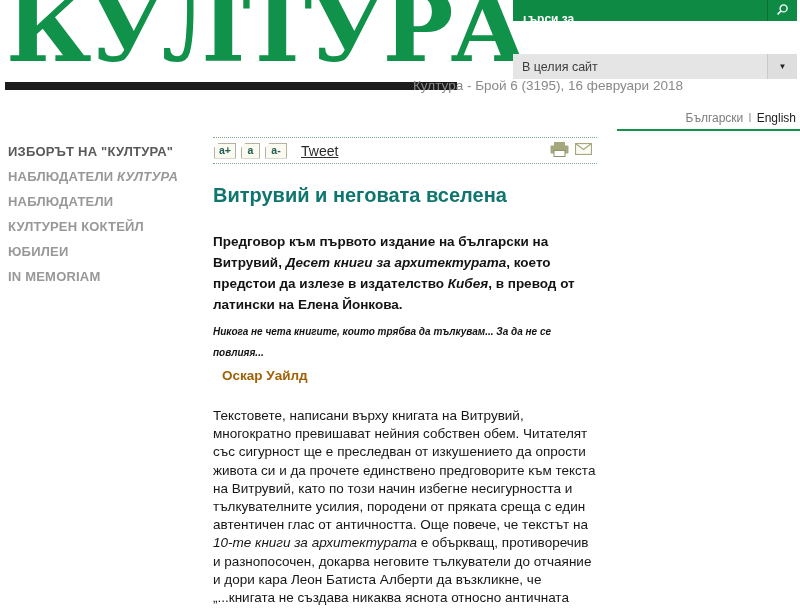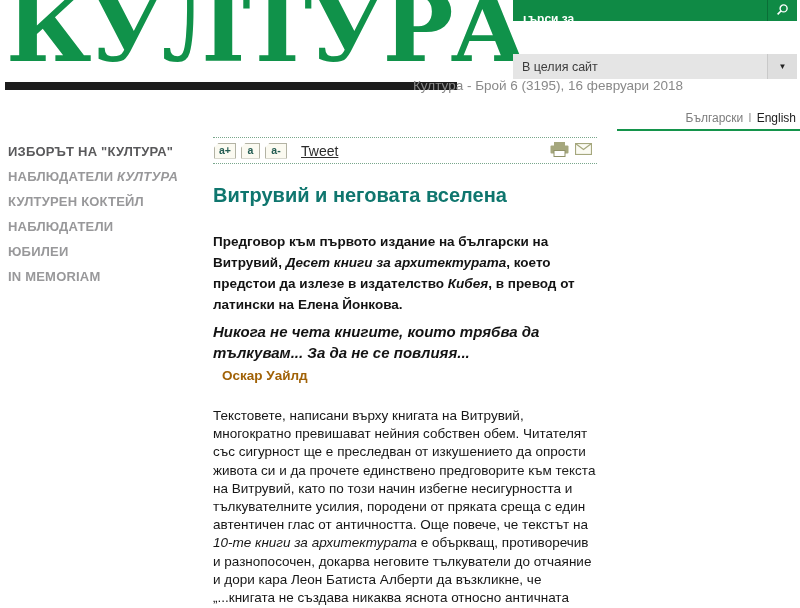--- a/index.html
+++ b/index.html
@@ -92,21 +92,21 @@
   .article-title {
     position:absolute; left:0; top:184px; width:384px;
     font-size:20px; font-weight:bold; color:#0f766e;
   }
   .article-intro {
     position:absolute; left:0; top:231px; width:384px;
     font-size:13.5px; font-weight:bold; color:#131313; line-height:21px;
   }
   .article-quote {
     position:absolute; left:0; top:321px; width:384px;
-    font-size:15px; font-weight:bold; font-style:italic; color:#131313; line-height:21px;
+    font-size:10px; font-weight:bold; font-style:italic; color:#131313; line-height:21px;
   }
   .article-attrib {
     position:absolute; left:9px; top:368px; width:384px;
     font-size:13.5px; font-weight:bold; color:#a16207;
   }
   .article-body {
     position:absolute; left:0; top:407px; width:384px;
     font-size:13.5px; color:#161616; line-height:18.2px;
   }
 </style>
@@ -140,22 +140,22 @@
 
     <div class="lang-switch">
       <a class="lang-bg">Български</a><span class="lang-sep">I</span><a class="lang-en">English</a>
     </div>
     <div class="lang-rule"></div>
   </div>
 
   <div class="sidebar">
     <div class="side-item active"><span>ИЗБОРЪТ НА "КУЛТУРА"</span></div>
     <div class="side-item"><span>НАБЛЮДАТЕЛИ </span><span style="font-style: italic;">КУЛТУРА</span></div>
+    <div class="side-item"><span>НАБЛЮДАТЕЛИ</span></div>
     <div class="side-item"><span>КУЛТУРЕН КОКТЕЙЛ</span></div>
-    <div class="side-item"><span>НАБЛЮДАТЕЛИ</span></div>
     <div class="side-item"><span>ЮБИЛЕИ</span></div>
     <div class="side-item"><span>IN MEMORIAM</span></div>
   </div>
 
   <div class="main-col">
 
     <div class="toolbar">
       <div class="szbtn">a+</div>
       <div class="szbtn mid">a</div>
       <div class="szbtn">a-</div>

